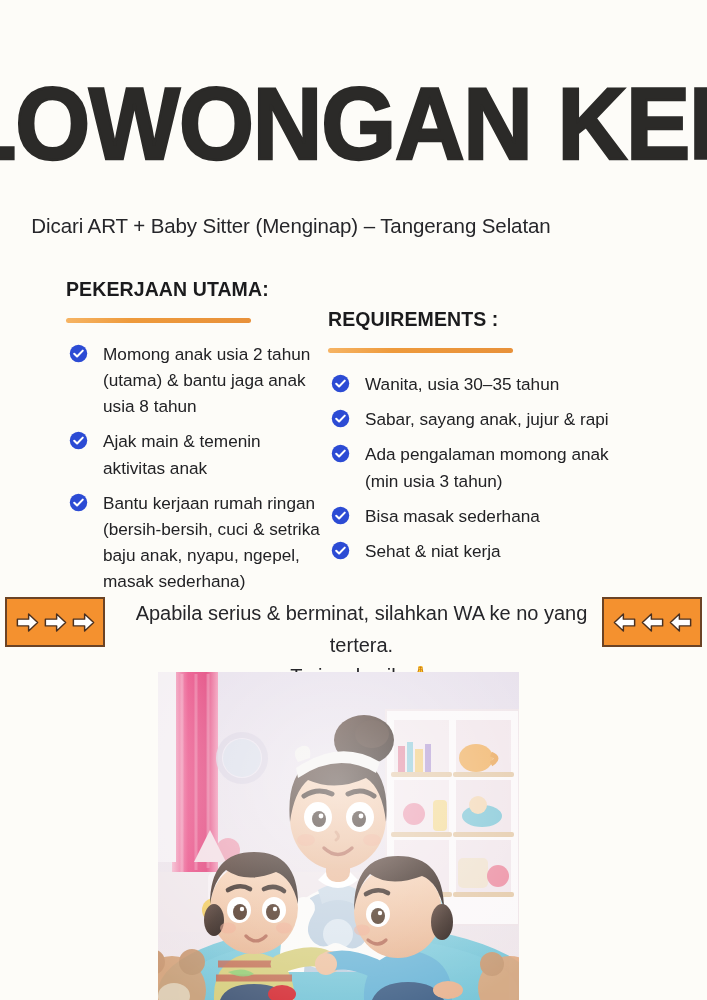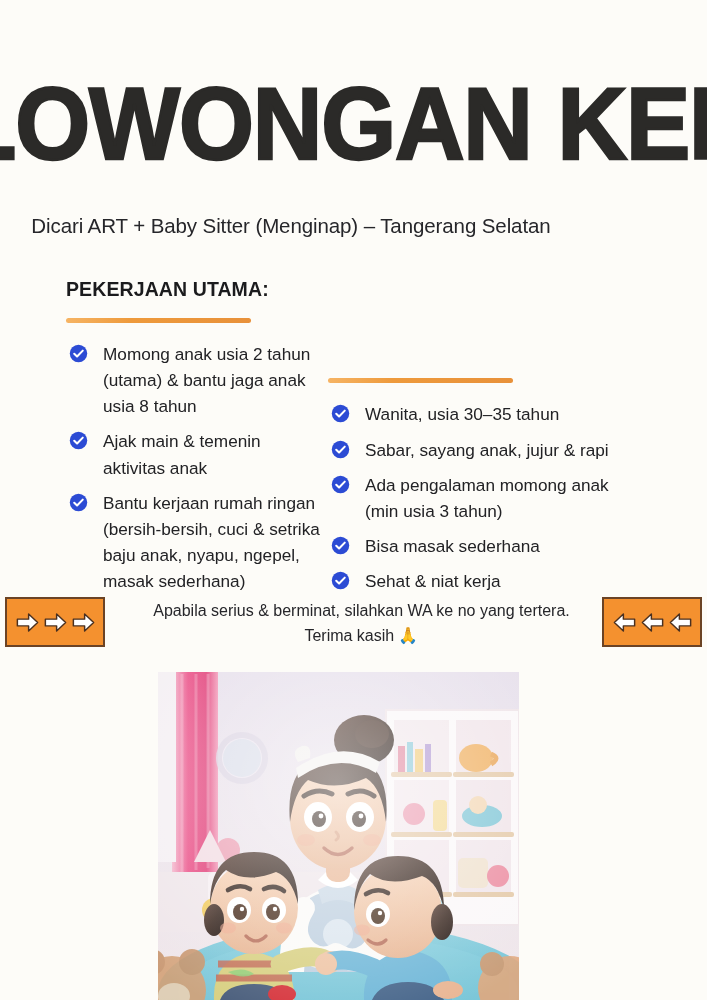--- a/index.html
+++ b/index.html
@@ -55,21 +55,21 @@
     white-space: nowrap;
   }
 
   
   .columns {
     position: absolute;
     top: 278px;
     left: 0;
     width: 707px;
     display: flex;
-    align-items: flex-end;
+    align-items: center;
   }
   .col-left  { width: 320px; padding-left: 66px; box-sizing: border-box; }
   .col-right { width: 320px; padding-left: 8px;  box-sizing: border-box; }
 
   .col-head {
     font-size: 19.5px;
     font-weight: 700;
     color: #1B1B1D;
     letter-spacing: 0.1px;
     white-space: nowrap;
@@ -130,21 +130,21 @@
   }
   .arrow-box.left  { left: 5px; }
   .arrow-box.right { right: 5px; }
 
   .footer-text {
     position: absolute;
     left: 110px;
     right: 94px;
     top: 1px;
     text-align: center;
-    font-size: 16px;
+    font-size: 20px;
     line-height: 1.58;
     color: #26262A;
   }
   .footer-text .l2 { display: block; }
 
   
   .photo {
     position: absolute;
     left: 158px;
     top: 672px;
@@ -196,20 +196,21 @@
               <circle cx="12" cy="12" r="11" fill="#2C4BD4"></circle>
               <path d="M6.6 12.3 L10.2 15.8 L17.4 8.4" fill="none" stroke="#FFFFFF" stroke-width="2.6" stroke-linecap="round" stroke-linejoin="round"></path>
             </svg>
           </span>
           <span>Bantu kerjaan rumah ringan (bersih-bersih, cuci &amp; setrika baju anak, nyapu, ngepel, masak sederhana)</span>
         </li>
       </ul>
     </div>
 
     <div class="col-right">
+      <div class="col-head">REQUIREMENTS :</div>
       <div class="rule rule-right"></div>
       <ul class="items">
         <li>
           <span class="check">
             <svg viewBox="0 0 24 24" width="19" height="19">
               <circle cx="12" cy="12" r="11" fill="#2C4BD4"></circle>
               <path d="M6.6 12.3 L10.2 15.8 L17.4 8.4" fill="none" stroke="#FFFFFF" stroke-width="2.6" stroke-linecap="round" stroke-linejoin="round"></path>
             </svg>
           </span>
           <span>Wanita, usia 30–35 tahun</span>

